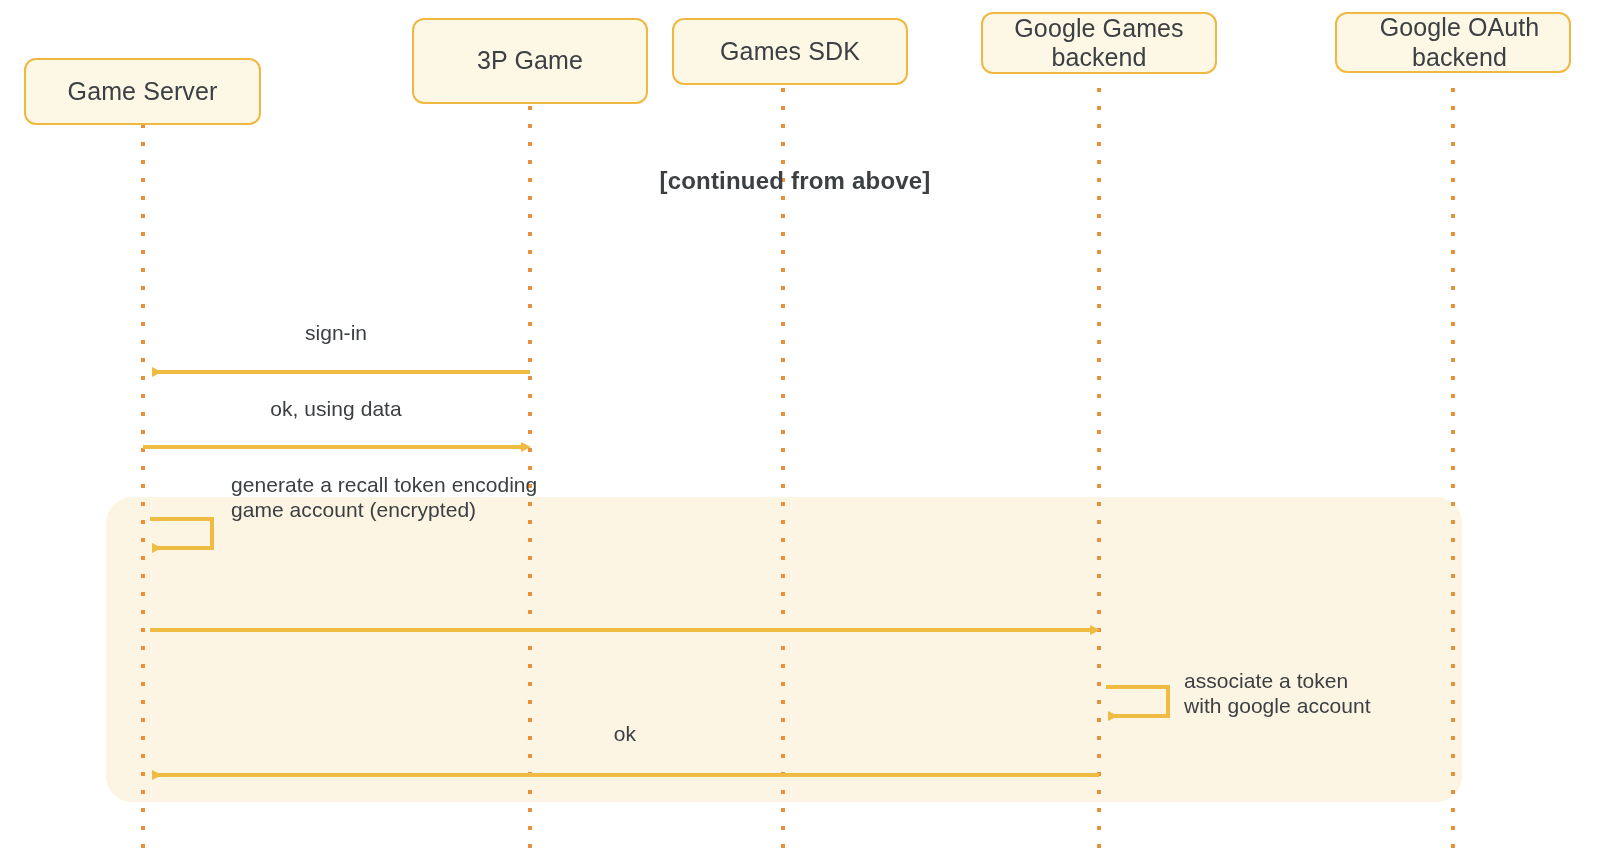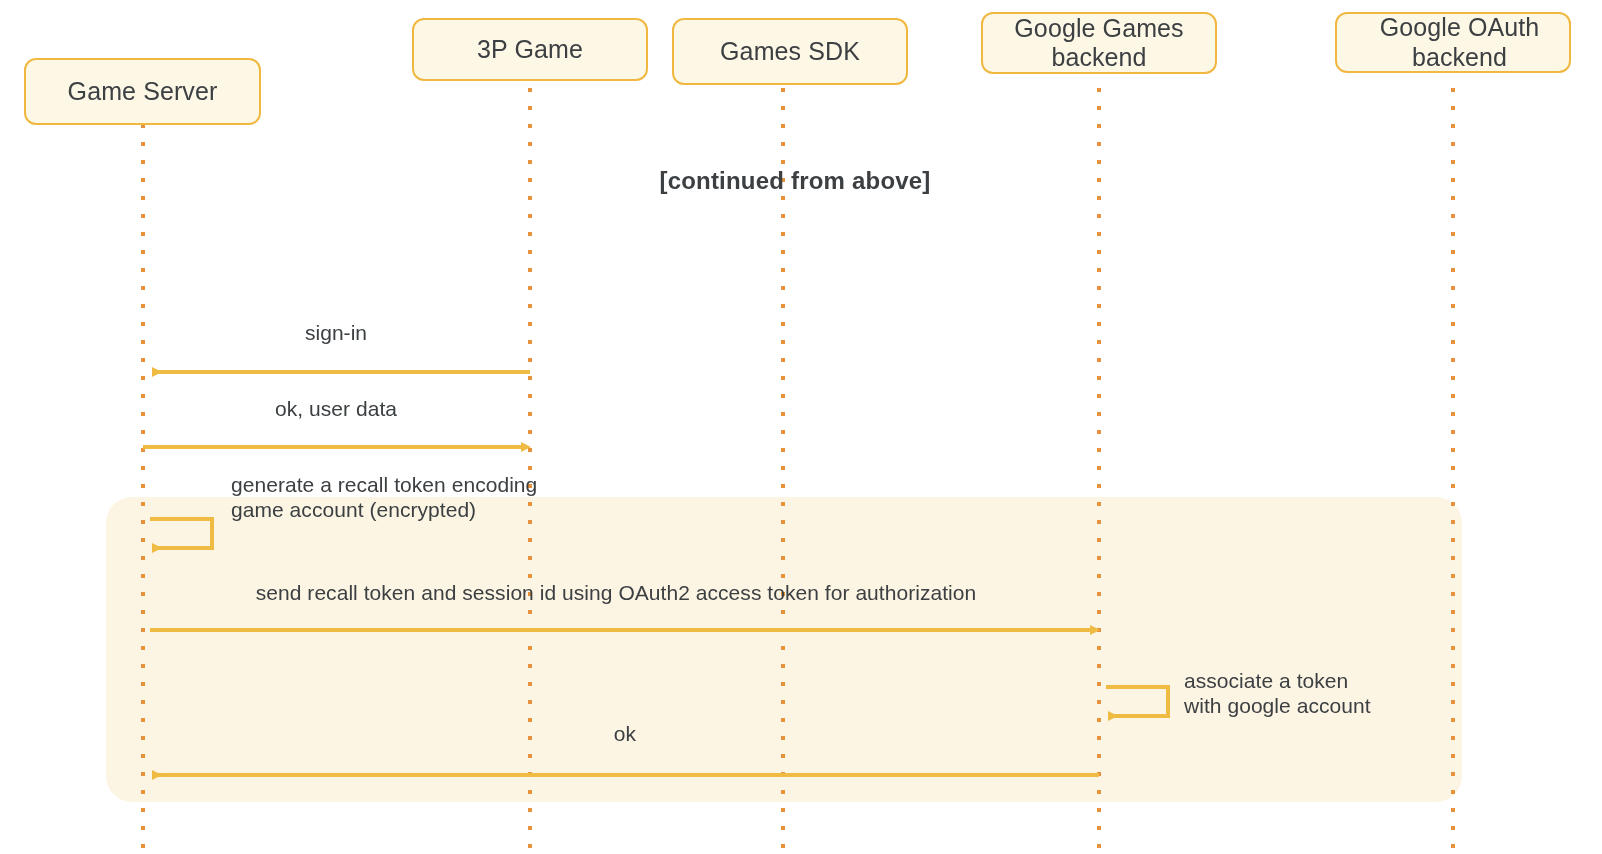--- a/index.html
+++ b/index.html
@@ -116,21 +116,21 @@
       <path d="M1106,687 L1168,687 L1168,716 L1108,716" marker-end="url(#arrow-left)"></path>
 
       <line x1="1099" y1="775" x2="152" y2="775" marker-end="url(#arrow-left)"></line>
     </g>
   </svg>
 
   <div class="participant-box" style="left:24px; top:18px; width:237px; height:67px;margin-top:40px;">
     <span class="participant-label">Game Server</span>
   </div>
 
-  <div class="participant-box" style="left:412px; top:18px; width:236px; height:63px;">
+  <div class="participant-box" style="left:412px; top:18px; width:236px; height:86px;">
     <span class="participant-label">3P Game</span>
   </div>
 
   <div class="participant-box" style="left:672px; top:18px; width:236px; height:67px;">
     <span class="participant-label">Games SDK</span>
   </div>
 
   <div class="participant-box" style="left:981px; top:12px; width:236px; height:62px;">
     <span class="participant-label">Google Games
 backend</span>
@@ -138,25 +138,24 @@
 
   <div class="participant-box" style="left:1335px; top:12px; width:236px; height:61px;padding-left:21px;">
     <span class="participant-label">Google OAuth
 backend</span>
   </div>
 
   <div class="note-title" style="left:795px; top:167px;">[continued from above]</div>
 
   <div class="msg-label centered" style="left:336px; top:320px;">sign-in</div>
 
-  <div class="msg-label centered" style="left:336px; top:396px;">ok, user data</div>
+  <div class="msg-label centered" style="left:336px; top:396px;">ok, using data</div>
 
   <div class="msg-label" style="left:231px; top:472px;">generate a recall token encoding
 game account (encrypted)</div>
 
-  <div class="msg-label centered" style="left:616px; top:580px;">send recall token and session id using OAuth2 access token for authorization</div>
 
   <div class="msg-label" style="left:1184px; top:668px;">associate a token
 with google account</div>
 
   <div class="msg-label centered" style="left:625px; top:721px;">ok</div>
 
 </div>
 
 </body></html>

